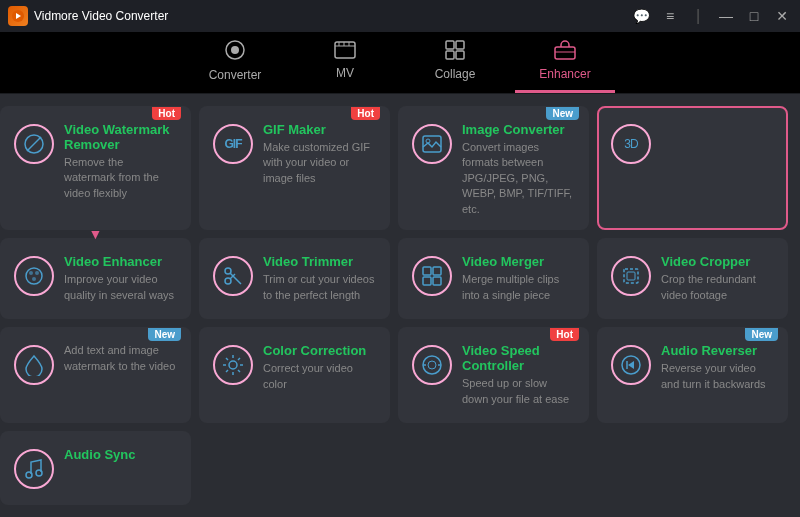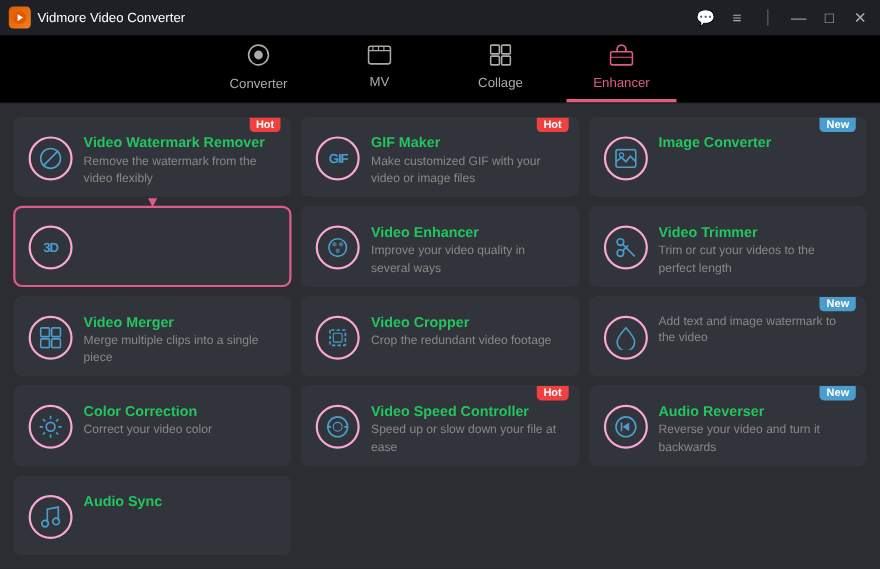--- a/index.html
+++ b/index.html
@@ -94,23 +94,23 @@
     }
     .nav-tab.active .nav-icon {
       color: #e05a8a;
     }
 
     
     .main-content {
       height: calc(517px - 32px - 62px);
       background: #2b2d33;
       overflow-y: auto;
-      padding: 12px 12px 12px 12px;
+      padding: 12px 12px 12px 0;
       display: grid;
-      grid-template-columns: repeat(3, 1fr);
+      grid-template-columns: repeat(4, 1fr);
       gap: 8px;
       align-content: start;
     }
     .main-content::-webkit-scrollbar {
       width: 6px;
     }
     .main-content::-webkit-scrollbar-track {
       background: #1e2026;
     }
     .main-content::-webkit-scrollbar-thumb {
@@ -288,27 +288,28 @@
     <span class="badge new">New</span>
     <div class="tool-icon-circle">
       <svg width="20" height="18" viewBox="0 0 20 18" fill="none">
           <rect x="1" y="1" width="18" height="16" rx="2" stroke="#4a9dcc" stroke-width="1.5"></rect>
           <circle cx="6" cy="6" r="2" stroke="#4a9dcc" stroke-width="1"></circle>
           <polyline points="1,12 6,8 10,12 14,7 19,12" stroke="#4a9dcc" stroke-width="1.5" fill="none"></polyline>
         </svg>
     </div>
     <div class="tool-info">
       <div class="tool-name">Image Converter</div>
+      <div class="tool-desc">Convert images formats between JPG/JPEG, PNG, WEBP, BMP, TIF/TIFF, etc.</div>
     </div>
 
   </div>
     <div class="tool-card selected">
 
     <div class="tool-icon-circle">
-      <span style="font-size:12px;font-weight:bold;color:#4a9dcc;letter-spacing:-1px;text-align:right;">3D</span>
+      <span style="font-size:12px;font-weight:normal;color:#4a9dcc;letter-spacing:-1px;text-align:right;">3D</span>
     </div>
 
   </div>
     <div class="tool-card">
 
     <div class="tool-icon-circle">
       <svg width="20" height="20" viewBox="0 0 20 20" fill="none">
           <circle cx="10" cy="10" r="8" stroke="#4a9dcc" stroke-width="1.5"></circle>
           <circle cx="7" cy="7" r="2" fill="#4a9dcc" opacity="0.6"></circle>
           <circle cx="13" cy="7" r="2" fill="#4a9dcc" opacity="0.6"></circle>

